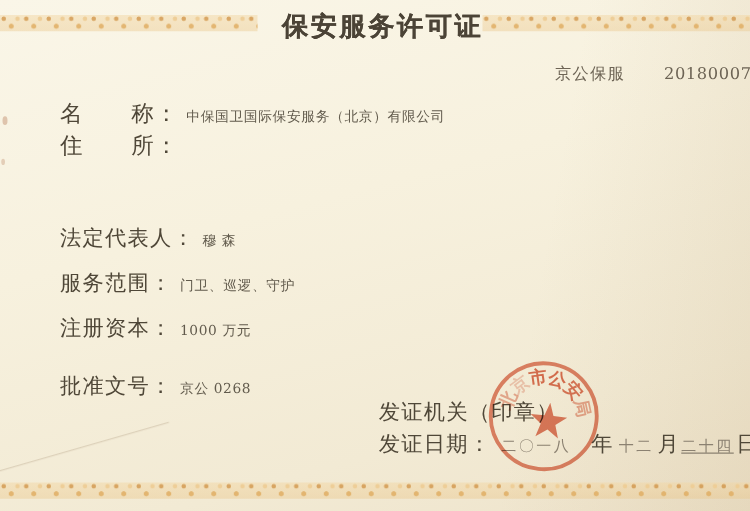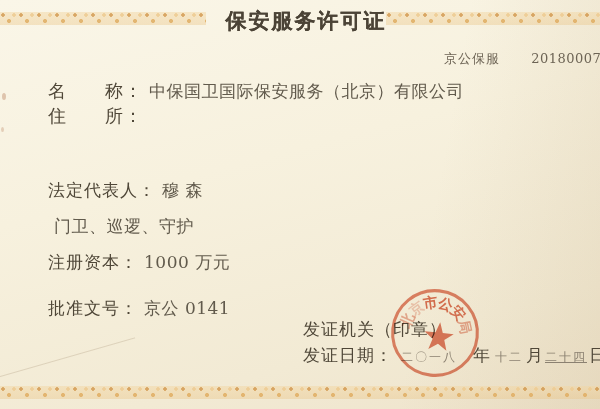--- a/index.html
+++ b/index.html
@@ -34,21 +34,21 @@
   }
   .license-no{
     position:absolute;left:444px;top:50px;font-size:13px;color:#6d6455;
     letter-spacing:1px;white-space:nowrap;
   }
   .license-no .num{margin:0 10px 0 26px;letter-spacing:.5px;font-family:"DejaVu Serif","Liberation Serif",serif;}
 
   .row{position:absolute;left:48px;display:flex;align-items:baseline;white-space:nowrap;}
   .row-label{font-size:17px;color:#4f4738;letter-spacing:1px;}
   .row-label.big{font-size:18px;}
-  .row-value{font-size:17px;color:#615a4c;margin-left:6px;letter-spacing:.5px;}
+  .row-value{font-size:11px;color:#615a4c;margin-left:6px;letter-spacing:.5px;}
   .row-value.addr{font-size:10.5px;}
   .r1{top:79px;}  .r2{top:104px;}
   .r3{top:179px;} .r4{top:215px;} .r5{top:251px;} .r6{top:297px;}
 
   .issuer{
     position:absolute;left:303px;top:318px;font-size:17px;color:#4f4738;letter-spacing:1px;
   }
   .date-line{
     position:absolute;left:303px;top:344px;display:flex;align-items:baseline;white-space:nowrap;
   }
@@ -100,31 +100,32 @@
   <div class="row r2">
     <span class="row-label big">住　　所：</span>
   </div>
 
   <div class="row r3">
     <span class="row-label">法定代表人：</span>
     <span class="row-value">穆 森</span>
   </div>
 
   <div class="row r4">
+    <span class="row-label">服务范围：</span>
     <span class="row-value">门卫、巡逻、守护</span>
   </div>
 
   <div class="row r5">
     <span class="row-label">注册资本：</span>
     <span class="row-value">1000 万元</span>
   </div>
 
   <div class="row r6">
     <span class="row-label">批准文号：</span>
-    <span class="row-value">京公 0141</span>
+    <span class="row-value">京公 0268</span>
   </div>
 
   <div class="issuer">发证机关（印章）</div>
 
   <div class="date-line">
     <span class="lbl">发证日期：</span>
     <span class="fill dl-year">二〇一八</span>
     <span class="unit dl-yunit">年</span>
     <span class="fill dl-month">十二</span>
     <span class="unit dl-munit">月</span>

